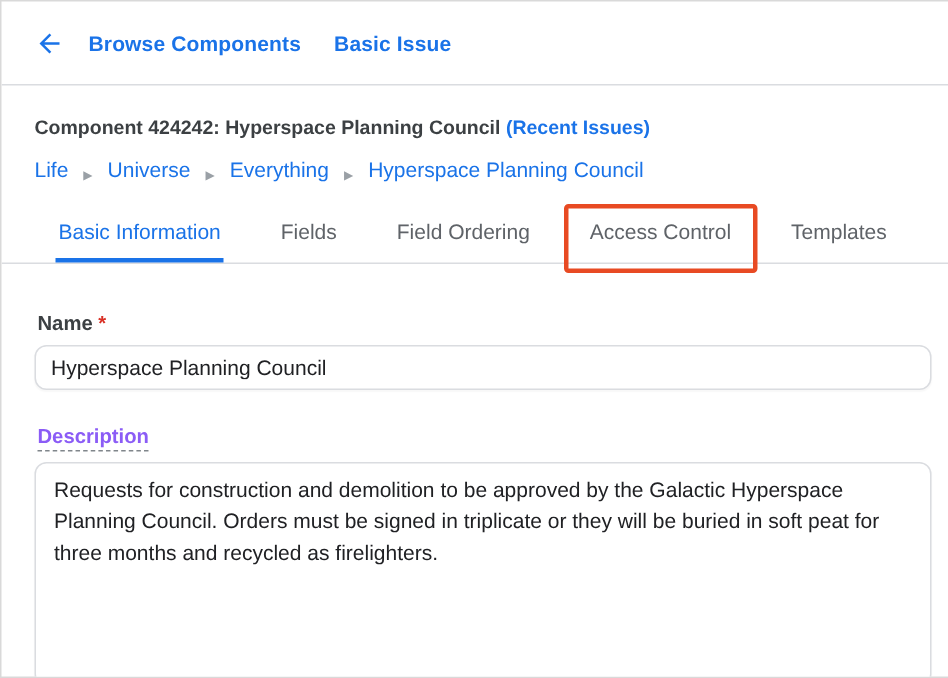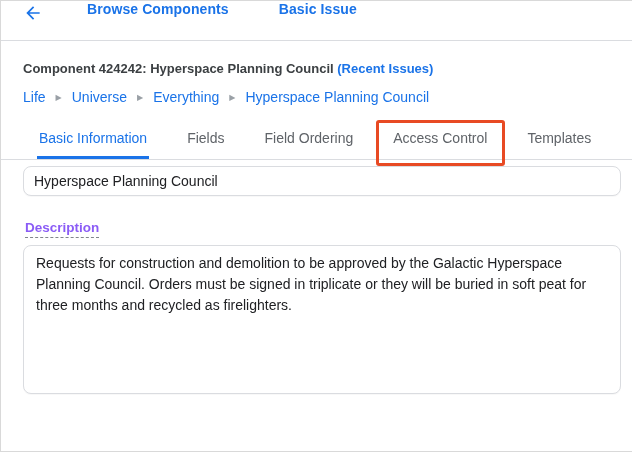--- a/index.html
+++ b/index.html
@@ -10,25 +10,24 @@
     position:relative;
     width:632px; height:452px;
     background:#ffffff;
     border:1px solid #d9d9d9;
     border-right:none;
     overflow:hidden;
   }
 
   
   .topbar {
-    height:40px;
-    display:flex; 
+    height:56px;
+    display:flex; align-items:center;
     padding:0 20px;
     border-bottom:1px solid #dadce0;
-    gap:28px;
   }
   .back-btn {
     background:none; border:none; cursor:pointer;
     width:24px; height:24px;
     display:flex; align-items:center; justify-content:center;
     margin-right:14px; padding:0;
   }
   .topbar-link {
     color:#1a73e8;
     font-size:14px; font-weight:700;
@@ -42,21 +41,21 @@
   .page-title {
     margin:18px 0 0 22px;
     font-size:13px; font-weight:700;
     color:#3c4043;
     line-height:20px;
   }
   .recent-issues-link { color:#1a73e8; text-decoration:none; cursor:pointer; }
 
   .breadcrumb {
     margin:10px 0 0 22px;
-    display:flex; align-items:center;
+    display:flex; align-items:flex-end;
     font-size:14px;
   }
   .crumb { color:#1a73e8; text-decoration:none; cursor:pointer; }
   .crumb-sep {
     font-family:"DejaVu Sans", sans-serif;
     font-size:8px; color:#9aa0a6;
     margin:0 10px;
   }
 
   
@@ -169,20 +168,24 @@
     <div class="tab active">Basic Information</div>
     <div class="tab">Fields</div>
     <div class="tab">Field Ordering</div>
     <div class="tab">
       <span>Access Control</span>
       <span class="tab-highlight-box"></span>
     </div>
     <div class="tab">Templates</div>
   </div>
 
+  <div class="field-label">
+    <span>Name</span>
+    <span class="required-star">*</span>
+  </div>
   <input class="name-input" type="text" value="Hyperspace Planning Council" style="">
 
   <div class="desc-label-wrap">
     <span class="desc-label">Description</span>
   </div>
   <textarea class="desc-textarea" style="">Requests for construction and demolition to be approved by the Galactic Hyperspace Planning Council. Orders must be signed in triplicate or they will be buried in soft peat for three months and recycled as firelighters.</textarea>
 
 </div>
 
 </body></html>

